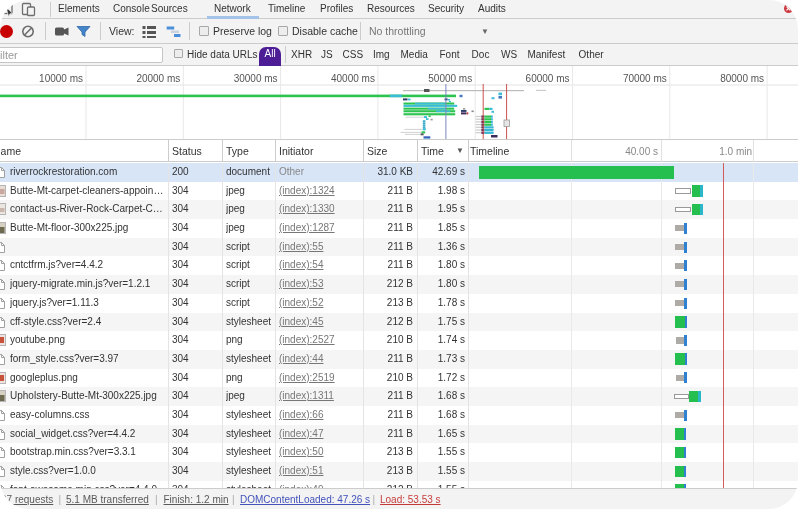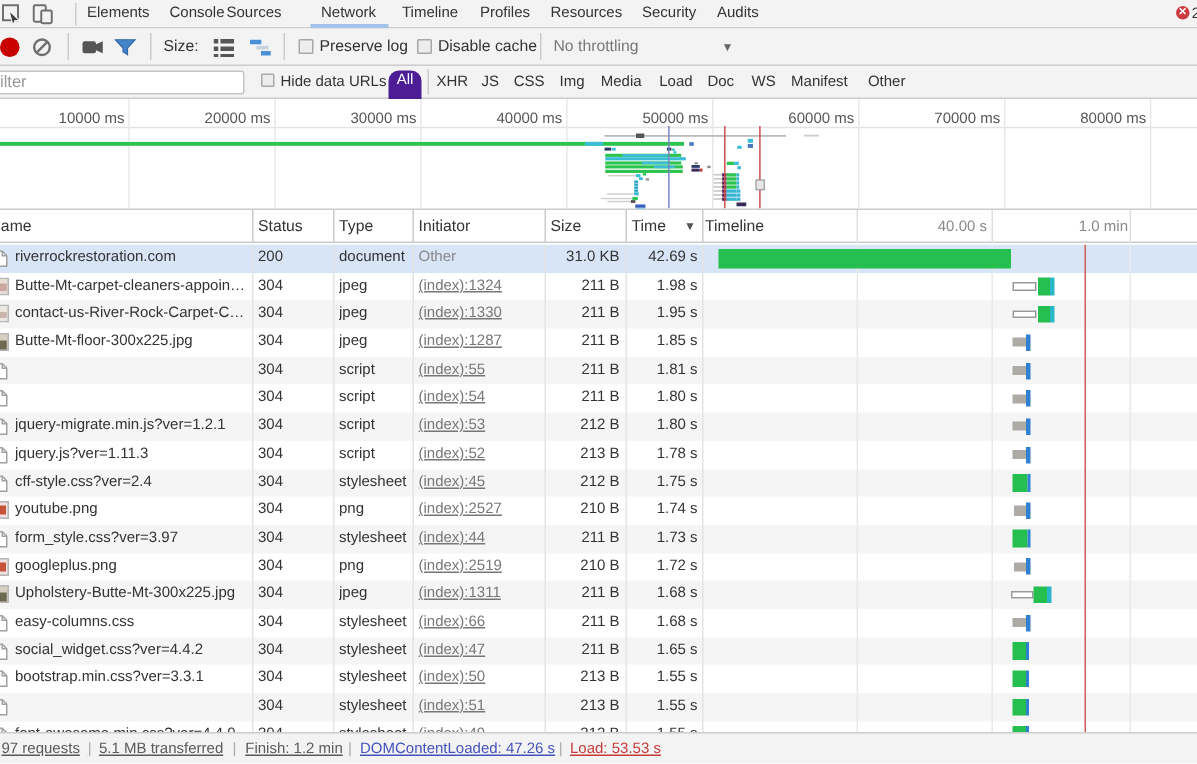--- a/index.html
+++ b/index.html
@@ -1,18 +1,18 @@
 <!DOCTYPE html>
 <html><head>
 <meta charset="utf-8">
 <style>
 * { margin:0; padding:0; box-sizing:border-box; }
 html,body { width:798px; height:509px; overflow:hidden; background:#fff;
   font-family:"Liberation Sans", sans-serif; }
-#root { position:relative; width:798px; height:509px; overflow:hidden; }
+#root { position:relative; width:798px; height:509px; overflow:hidden;border-radius:29px; }
 
 
 #tabs { position:absolute; left:0; top:0; width:798px; height:19px;
   background:#f3f3f3; border-bottom:1px solid #ccc; }
 .tabtxt { position:absolute; top:3px; font-size:10px; color:#333; }
 #tab-underline { position:absolute; left:206.5px; top:16px; width:52px; height:2.5px; background:#a3c3e8; }
 #errbadge { position:absolute; left:784px; top:3.5px; width:9px; height:9px; border-radius:50%;
   background:#cc3a41; color:#fff; font-size:7px; text-align:center; line-height:9px; font-weight:bold; }
 #errnum { position:absolute; left:794.5px; top:4px; font-size:10px; color:#333; }
 
@@ -100,21 +100,21 @@
     <svg width="100" height="25" style="position:absolute;left:0;top:0">
       <circle cx="6.5" cy="12.5" r="6.5" fill="#c80000"></circle>
       <circle cx="28" cy="12.5" r="5.2" fill="none" stroke="#6e6e6e" stroke-width="1.6"></circle>
       <line x1="24.3" y1="16.2" x2="31.7" y2="8.8" stroke="#6e6e6e" stroke-width="1.6"></line>
       <rect x="55" y="8.5" width="9" height="8" rx="1.5" fill="#555"></rect>
       <path d="M64 10.5 L68.5 8.5 L68.5 16.5 L64 14.5 Z" fill="#555"></path>
       <path d="M77 7.5 L90 7.5 L85 13 L85 17.5 L82 15.5 L82 13 Z" fill="#4285c8" stroke="#3367a8" stroke-width="0.8"></path>
     </svg>
     <div class="sep" style="left:45px"></div>
     <div class="sep" style="left:100px"></div>
-    <span class="tbtxt" style="left:109px">Size:</span>
+    <span class="tbtxt" style="left:109px">View:</span>
     <svg width="60" height="25" style="position:absolute;left:140px;top:0">
       <rect x="2.5" y="7" width="3" height="3" fill="#555"></rect>
       <rect x="7" y="7" width="9" height="3" fill="#555"></rect>
       <rect x="2.5" y="12" width="3" height="3" fill="#555"></rect>
       <rect x="7" y="12" width="9" height="3" fill="#555"></rect>
       <rect x="2.5" y="17" width="3" height="2" fill="#555"></rect>
       <rect x="7" y="17" width="9" height="2" fill="#555"></rect>
       <rect x="26.7" y="7.5" width="7.5" height="3" fill="#4a90d9"></rect>
       <rect x="31" y="11.5" width="8" height="2.5" fill="#c9d3dd"></rect>
       <rect x="34" y="15" width="6.5" height="3" fill="#4a90d9"></rect>
@@ -133,21 +133,21 @@
     <div id="filterinput">ilter</div>
     <div class="cb" style="left:173.5px;top:5px;width:9px;height:9px"></div>
     <span class="ftxt" style="left:187px">Hide data URLs</span>
     <div id="allpill">All</div>
     <div class="sep" style="left:285px;top:2px;height:17px"></div>
     <span class="ftxt" style="left:291px">XHR</span>
     <span class="ftxt" style="left:321px">JS</span>
     <span class="ftxt" style="left:342.5px">CSS</span>
     <span class="ftxt" style="left:373px">Img</span>
     <span class="ftxt" style="left:400.5px">Media</span>
-    <span class="ftxt" style="left:439.5px">Load</span>
+    <span class="ftxt" style="left:439.5px">Font</span>
     <span class="ftxt" style="left:471.6px">Doc</span>
     <span class="ftxt" style="left:501px">WS</span>
     <span class="ftxt" style="left:527.4px">Manifest</span>
     <span class="ftxt" style="left:578.6px">Other</span>
   </div>
 
   <div id="overview">
     <svg width="798" height="73" id="ovsvg">
         <rect x="0" y="18.5" width="798" height="1" fill="#e3e3e3"></rect>
         <line x1="86" y1="0" x2="86" y2="73" stroke="#e8e8e8"></line>
@@ -343,29 +343,30 @@
         </div>
         <div class="row odd">
           <div class="icon"><svg width="11" height="13">
               <path d="M1.5 1.5 h5 l3 3 v7 h-8 z" fill="#fff" stroke="#a0a0a0" stroke-width="1"></path>
               <path d="M6.5 1.5 v3 h3" fill="none" stroke="#a0a0a0" stroke-width="1"></path>
             </svg></div>
           <div class="cell c-status">304</div>
           <div class="cell c-type">script</div>
           <div class="cell c-init">(index):55</div>
           <div class="cell c-size">211 B</div>
-          <div class="cell c-time">1.81 s</div>
+          <div class="cell c-time">1.36 s</div>
           <div class="bar" style="left:675.3px;top:6.32px;width:8.5px;height:6px;background:#aeaaa6;"></div>
           <div class="bar" style="left:683.8px;top:3.82px;width:3.2px;height:11px;background:#3181d2;"></div>
         </div>
         <div class="row">
           <div class="icon"><svg width="11" height="13">
               <path d="M1.5 1.5 h5 l3 3 v7 h-8 z" fill="#fff" stroke="#a0a0a0" stroke-width="1"></path>
               <path d="M6.5 1.5 v3 h3" fill="none" stroke="#a0a0a0" stroke-width="1"></path>
             </svg></div>
+          <div class="cell c-name">cntctfrm.js?ver=4.4.2</div>
           <div class="cell c-status">304</div>
           <div class="cell c-type">script</div>
           <div class="cell c-init">(index):54</div>
           <div class="cell c-size">211 B</div>
           <div class="cell c-time">1.80 s</div>
           <div class="bar" style="left:675.3px;top:6.32px;width:8.5px;height:6px;background:#aeaaa6;"></div>
           <div class="bar" style="left:683.8px;top:3.82px;width:3.2px;height:11px;background:#3181d2;"></div>
         </div>
         <div class="row odd">
           <div class="icon"><svg width="11" height="13">
@@ -506,20 +507,21 @@
           <div class="cell c-size">213 B</div>
           <div class="cell c-time">1.55 s</div>
           <div class="bar" style="left:674.8px;top:3.57px;width:8.8px;height:11.5px;background:#24bf4e;"></div>
           <div class="bar" style="left:683.6px;top:3.57px;width:2.6px;height:11.5px;background:#3181d2;"></div>
         </div>
         <div class="row odd">
           <div class="icon"><svg width="11" height="13">
               <path d="M1.5 1.5 h5 l3 3 v7 h-8 z" fill="#fff" stroke="#a0a0a0" stroke-width="1"></path>
               <path d="M6.5 1.5 v3 h3" fill="none" stroke="#a0a0a0" stroke-width="1"></path>
             </svg></div>
+          <div class="cell c-name">style.css?ver=1.0.0</div>
           <div class="cell c-status">304</div>
           <div class="cell c-type">stylesheet</div>
           <div class="cell c-init">(index):51</div>
           <div class="cell c-size">213 B</div>
           <div class="cell c-time">1.55 s</div>
           <div class="bar" style="left:674.8px;top:3.57px;width:8.8px;height:11.5px;background:#24bf4e;"></div>
           <div class="bar" style="left:683.6px;top:3.57px;width:2.6px;height:11.5px;background:#3181d2;"></div>
         </div>
         <div class="row">
           <div class="icon"><svg width="11" height="13">

